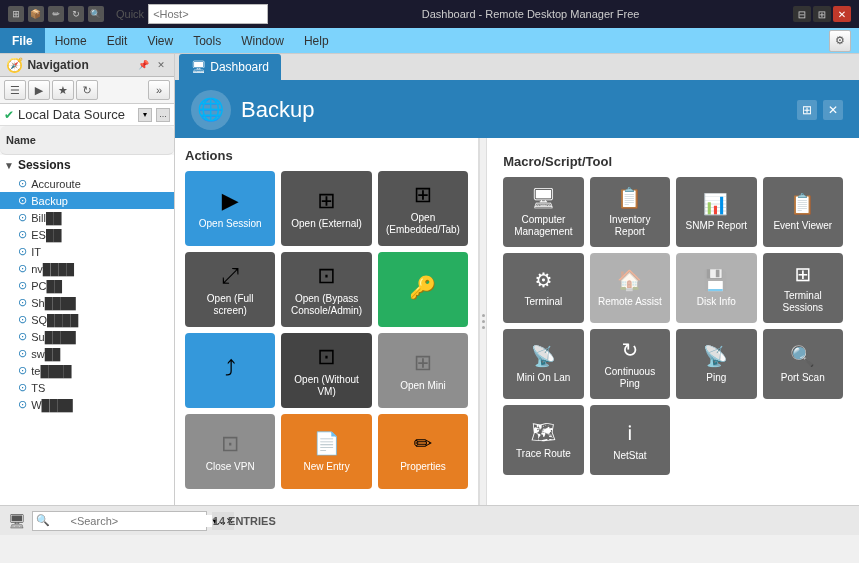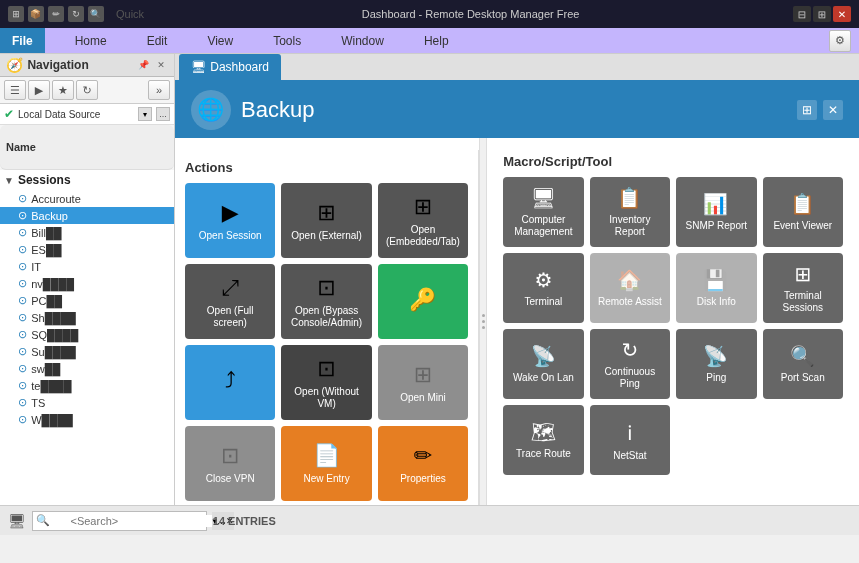--- a/index.html
+++ b/index.html
@@ -8,44 +8,44 @@
     
     .title-bar { background: #1a1a2e; display: flex; align-items: center; height: 28px; padding: 0 8px; color: #ccc; font-size: 11px; }
     .title-bar-icons { display: flex; gap: 4px; margin-right: 8px; }
     .title-icon { width: 16px; height: 16px; background: #555; border-radius: 2px; display: flex; align-items: center; justify-content: center; font-size: 9px; color: #ccc; }
     .title-center { flex: 1; text-align: center; color: #ccc; }
     .title-controls { display: flex; gap: 2px; }
     .title-ctrl { width: 18px; height: 16px; display: flex; align-items: center; justify-content: center; font-size: 10px; color: #ccc; background: #333; border-radius: 2px; cursor: pointer; }
     .title-ctrl.close { background: #c0392b; color: white; }
 
     
-    .menu-bar { background: #c4b5fd; display: flex; align-items: center; height: 26px; border-bottom: 1px solid #ccc; gap: 20px; }
+    .menu-bar { background: #7dd3fc; display: flex; align-items: center; height: 26px; border-bottom: 1px solid #ccc; }
     .menu-file { background: #2980b9; color: white; padding: 0 12px; height: 100%; display: flex; align-items: center; font-weight: bold; font-size: 12px; cursor: pointer; }
     .menu-item { padding: 17px 10px; height: 100%; display: flex; align-items: center; cursor: pointer; font-size: 12px; color: #333; }
     .tb-btn { width: 22px; height: 22px; background: linear-gradient(#fff, #e0e0e0); border: 1px solid #bbb; border-radius: 2px; display: flex; align-items: center; justify-content: center; cursor: pointer; font-size: 11px; color: #555; }
     .tb-combo { height: 20px; border: 1px solid #bbb; background: white; padding: 0 4px; font-size: 11px; width: 120px; }
     .tb-label { font-size: 11px; color: #555; margin: 0 4px; }
 
     
     .main-layout { display: flex; height: calc(563px - 82px - 30px); }
 
     
     .left-panel { width: 175px; background: #f5f5f5; border-right: 1px solid #ccc; display: flex; flex-direction: column; }
     .panel-header { background: #e0e0e0; border-bottom: 1px solid #bbb; padding: 3px 6px; display: flex; align-items: center; justify-content: space-between; }
     .panel-title { font-weight: bold; font-size: 12px; color: #333; display: flex; align-items: center; gap: 4px; }
     .panel-title-icon { color: #2980b9; font-size: 14px; }
     .panel-controls { display: flex; gap: 3px; }
     .panel-ctrl { width: 14px; height: 14px; display: flex; align-items: center; justify-content: center; font-size: 9px; color: #666; cursor: pointer; }
     .toolbar-icons { display: flex; padding: 3px 4px; gap: 2px; border-bottom: 1px solid #ccc; }
     .tree-toolbar-btn { width: 22px; height: 20px; background: linear-gradient(#fff, #e8e8e8); border: 1px solid #bbb; border-radius: 2px; display: flex; align-items: center; justify-content: center; cursor: pointer; font-size: 11px; color: #555; }
     .local-source { display: flex; align-items: center; padding: 3px 4px; background: #fff; border-bottom: 1px solid #ddd; gap: 4px; }
     .local-source-icon { color: #27ae60; font-size: 12px; }
-    .local-source-text { font-size: 10px; color: #333; flex: 1; }
+    .local-source-text { font-size: 13px; color: #333; flex: 1; }
     .local-source-btn { width: 14px; height: 14px; background: #e0e0e0; border: 1px solid #bbb; font-size: 8px; display: flex; align-items: center; justify-content: center; cursor: pointer; }
-    .col-header { padding: 16px 6px; font-weight: bold; font-size: 11px; color: #333; background: #eee; border-bottom: 1px solid #ddd; border-radius: 6px; }
+    .col-header { padding: 8px 6px; font-weight: bold; font-size: 11px; color: #333; background: #eee; border-bottom: 1px solid #ddd; border-radius: 6px; }
     .tree { flex: 1; overflow-y: auto; background: white; }
     .tree-group { padding: 3px 4px; font-weight: bold; font-size: 12px; color: #222; display: flex; align-items: center; gap: 4px; cursor: pointer; }
     .tree-group-icon { color: #555; font-size: 10px; }
     .tree-item { padding: 2px 4px 2px 18px; display: flex; align-items: center; gap: 4px; cursor: pointer; font-size: 11px; color: #333; }
     .tree-item.selected { background: #3498db; color: white; }
     .tree-item.selected .tree-item-icon { color: white; }
     .tree-item-icon { color: #2980b9; font-size: 11px; }
     .tree-item-text { font-size: 11px; }
 
     
@@ -57,21 +57,21 @@
     
     .dashboard-header { background: #2980b9; color: white; padding: 8px 16px; display: flex; align-items: center; gap: 10px; justify-content: space-between; }
     .dashboard-title-area { display: flex; align-items: center; gap: 10px; }
     .dashboard-globe { width: 40px; height: 40px; background: rgba(255,255,255,0.2); border-radius: 50%; display: flex; align-items: center; justify-content: center; font-size: 22px; color: white; }
     .dashboard-title { font-size: 22px; font-weight: 300; color: white; }
     .dashboard-corner-icons { display: flex; gap: 6px; }
     .dash-corner-btn { width: 20px; height: 20px; background: rgba(255,255,255,0.2); display: flex; align-items: center; justify-content: center; color: white; font-size: 12px; cursor: pointer; border-radius: 2px; }
 
     
     .panels-row { display: flex; flex: 1; overflow: hidden; }
-    .actions-panel { flex: 1; padding: 10px; border-right: 1px solid #ddd; margin-top: 12px; }
+    .actions-panel { flex: 1; padding: 10px; border-right: 1px solid #ddd; }
     .macro-panel { flex: 1.2; padding: 16px; }
     .section-title { font-size: 13px; font-weight: bold; color: #333; margin-bottom: 8px; }
     .grid-3 { display: grid; grid-template-columns: repeat(3, 1fr); gap: 6px; }
     .grid-4 { display: grid; grid-template-columns: repeat(4, 1fr); gap: 6px; }
 
     .action-btn { display: flex; flex-direction: column; align-items: center; justify-content: center; padding: 8px 4px; border-radius: 4px; cursor: pointer; text-align: center; min-height: 75px; }
     .action-btn .btn-icon { font-size: 22px; margin-bottom: 4px; }
     .action-btn .btn-label { font-size: 10px; color: white; line-height: 1.2; }
 
     .btn-blue { background: #3498db; }
@@ -108,20 +108,21 @@
 
 <div class="title-bar">
   <div class="title-bar-icons">
     <div class="title-icon">⊞</div>
     <div class="title-icon">📦</div>
     <div class="title-icon">✏</div>
     <div class="title-icon">↻</div>
     <div class="title-icon">🔍</div>
   </div>
   <span class="tb-label">Quick</span>
+  <input class="tb-combo" type="text" placeholder="&lt;Host&gt;" style="">
   <div class="title-center">Dashboard - Remote Desktop Manager Free</div>
   <div class="title-controls">
     <div class="title-ctrl">⊟</div>
     <div class="title-ctrl">⊞</div>
     <div class="title-ctrl close">✕</div>
   </div>
 </div>
 
 <div class="menu-bar">
   <div class="menu-file">File</div>
@@ -340,21 +341,21 @@
           <div class="macro-btn disabled">
             <div class="btn-icon">💾</div>
             <div class="btn-label">Disk Info</div>
           </div>
           <div class="macro-btn">
             <div class="btn-icon">⊞</div>
             <div class="btn-label">Terminal Sessions</div>
           </div>
           <div class="macro-btn">
             <div class="btn-icon">📡</div>
-            <div class="btn-label">Wake On Lan</div>
+            <div class="btn-label">Mini On Lan</div>
           </div>
           <div class="macro-btn">
             <div class="btn-icon">↻</div>
             <div class="btn-label">Continuous Ping</div>
           </div>
           <div class="macro-btn">
             <div class="btn-icon">📡</div>
             <div class="btn-label">Ping</div>
           </div>
           <div class="macro-btn">

